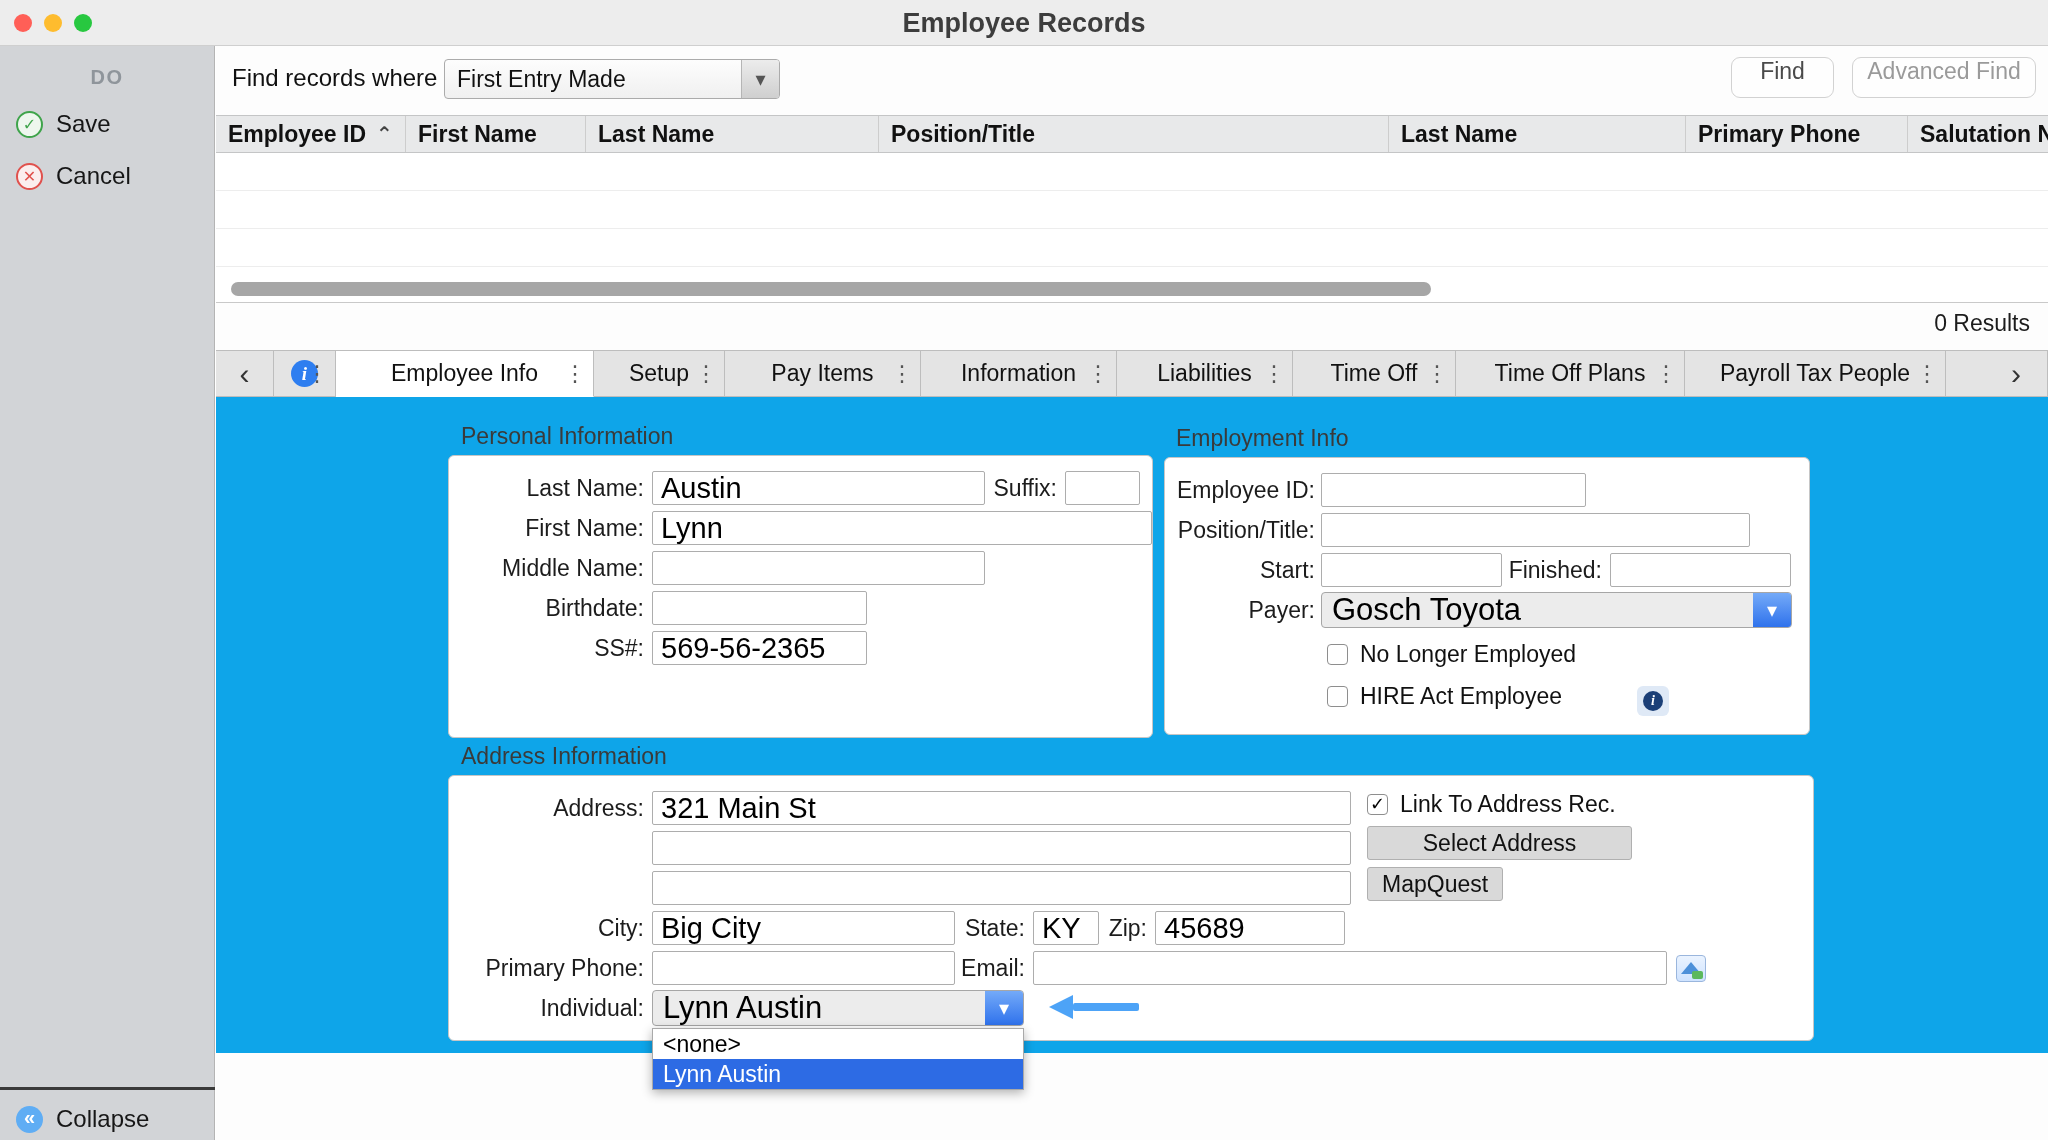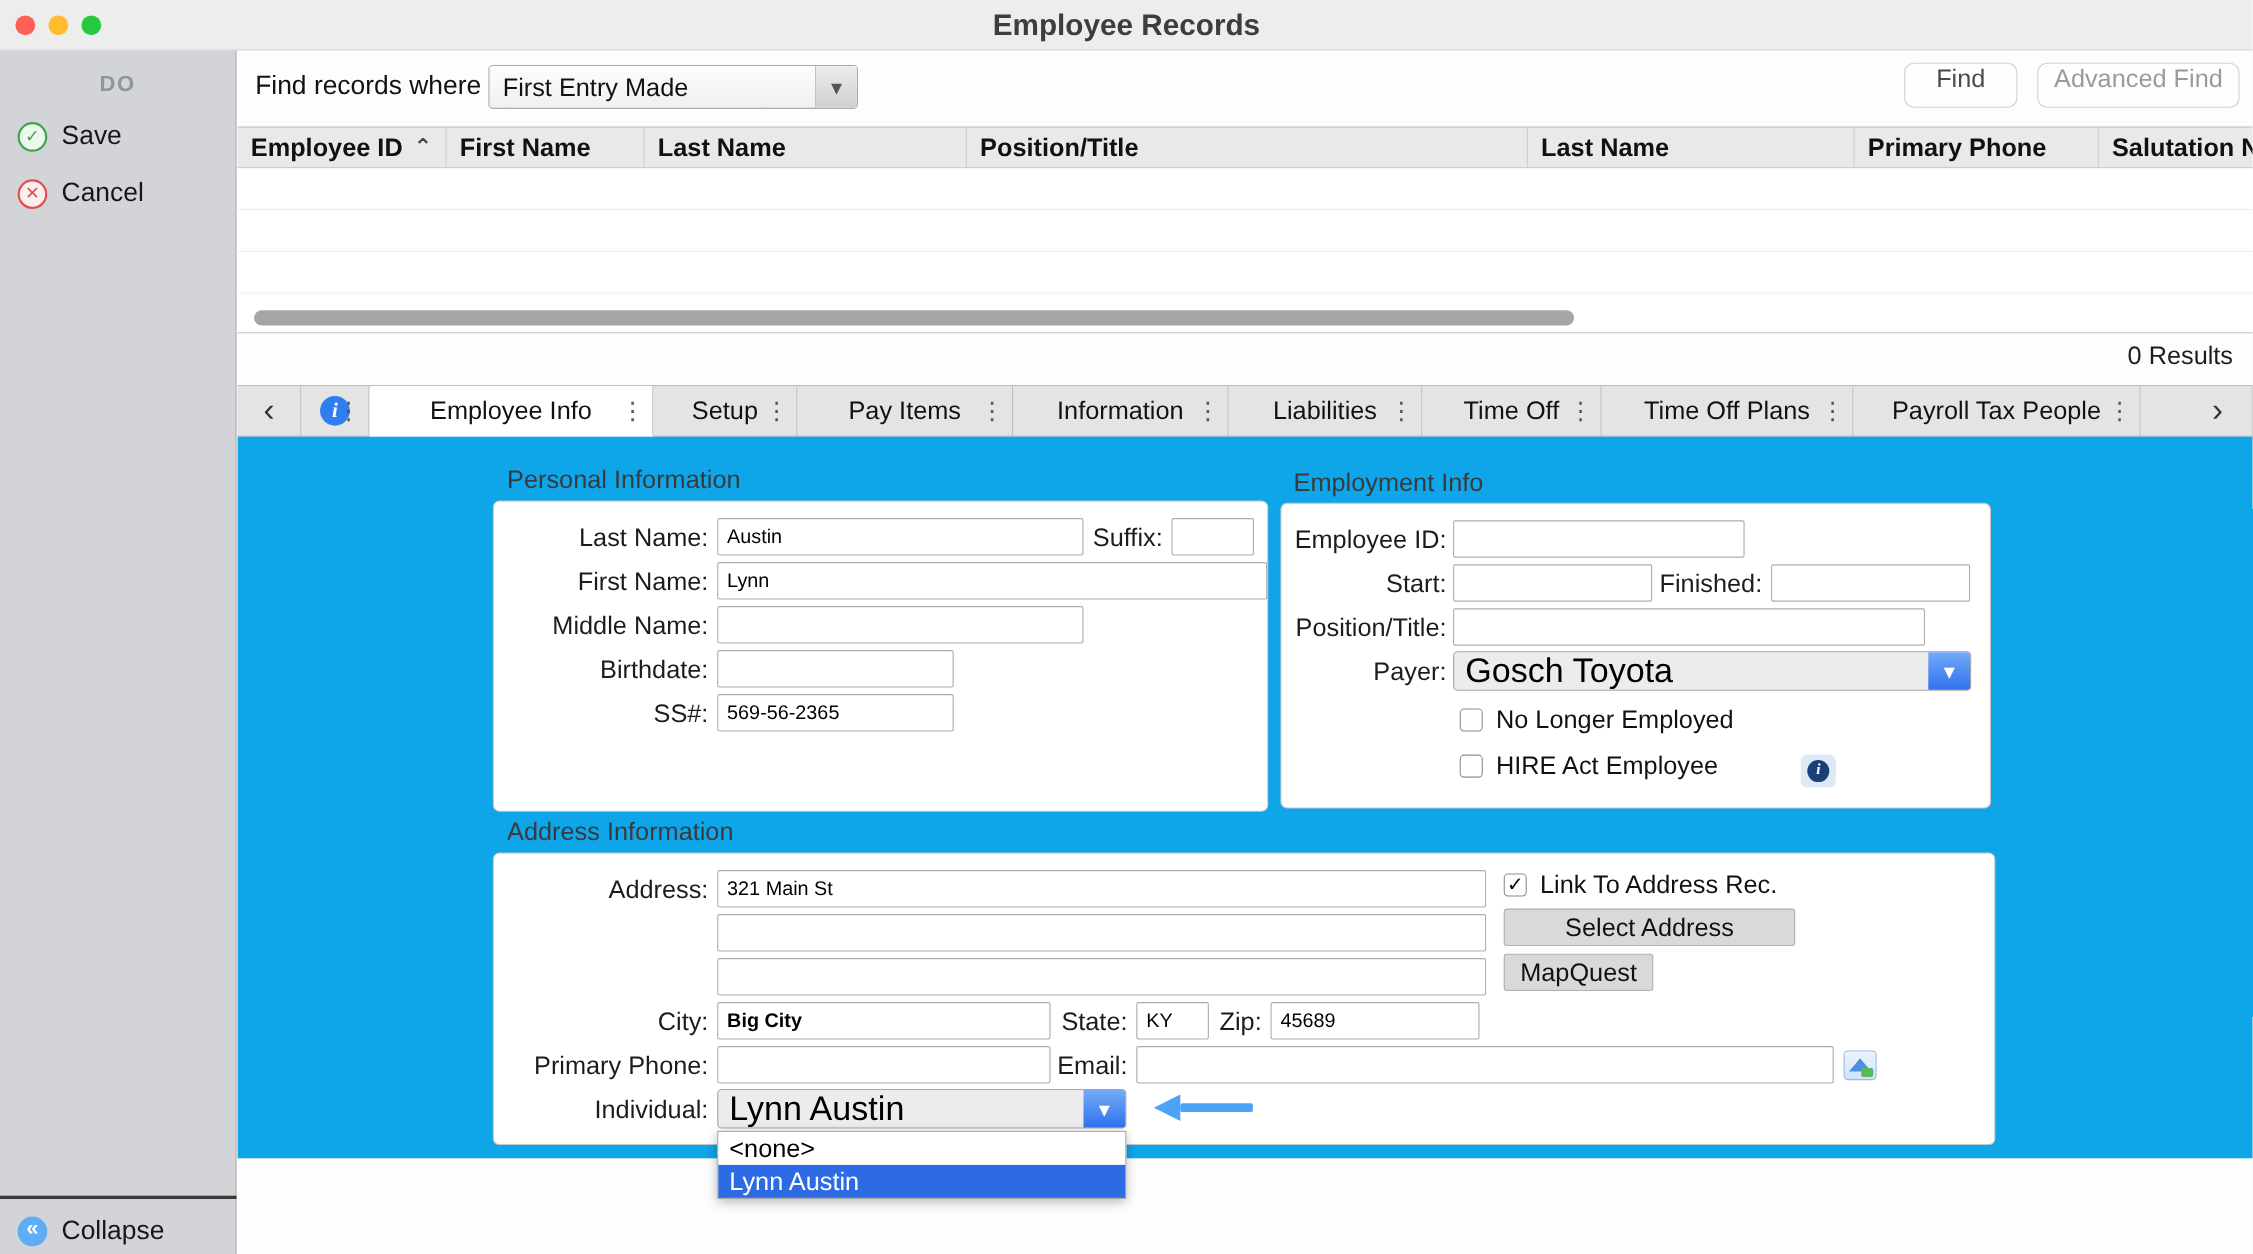--- a/index.html
+++ b/index.html
@@ -67,22 +67,22 @@
   #employment-title { left:960px; top:28px; }
   #employment-box { left:948px; top:60px; width:646px; height:278px; }
   #address-title { left:245px; top:346px; }
   #address-box { left:232px; top:378px; width:1366px; height:266px; }
 
   .frow { display:flex; align-items:center; height:40px; padding-left:10px; }
   .flabel { width:185px; text-align:right; margin-right:8px; font-size:23px; color:#1c1c1c; flex:0 0 auto; white-space:nowrap; }
   #employment-box .flabel { width:140px; margin-right:6px; }
   .inlabel { text-align:right; margin-right:8px; font-size:23px; color:#1c1c1c; flex:0 0 auto; }
   .lbl-suffix { width:72px; } .lbl-finished { width:100px; } .lbl-state { width:70px; } .lbl-zip { width:48px; } .lbl-email { width:70px; }
-  .fin { height:34px; border:1px solid #adadad; border-radius:2px; background:#fff; font-size:18px; padding:0 8px; color:#000; font-family:"Liberation Sans","DejaVu Sans",sans-serif; }
-  .w66{width:66px;} .w75{width:75px;} .w181{width:181px;} .w190{width:190px;} .w215{width:215px;} .w303{width:303px;font-weight:bold;} .w333{width:333px;} .w429{width:429px;} .w507{width:507px;} .w634{width:634px;} .w699{width:699px;} .w265{width:265px;}
+  .fin { height:34px; border:1px solid #adadad; border-radius:2px; background:#fff; font-size:29px; padding:0 8px; color:#000; font-family:"Liberation Sans","DejaVu Sans",sans-serif; }
+  .w66{width:66px;} .w75{width:75px;} .w181{width:181px;} .w190{width:190px;} .w215{width:215px;} .w303{width:303px;} .w333{width:333px;} .w429{width:429px;} .w507{width:507px;} .w634{width:634px;} .w699{width:699px;} .w265{width:265px;}
 
   .fm-select { height:36px; border:1px solid #a6a6a6; border-radius:4px; background:#ececec; display:flex; align-items:center; cursor:default; }
   .fm-select-text { flex:1; padding-left:10px; font-size:31px; color:#000; white-space:nowrap; overflow:hidden; }
   .fm-select-btn { width:38px; height:100%; border-radius:0 3px 3px 0; background:linear-gradient(#74aaf8,#2f72ec); color:#fff; display:flex; align-items:center; justify-content:center; font-size:20px; }
   .w471{width:471px;} .w372{width:372px;}
 
   .cbrow { display:flex; align-items:center; gap:12px; height:36px; cursor:default; }
   .cb { width:21px; height:21px; border:1.5px solid #8e8e8e; border-radius:4px; background:#fff; display:flex; align-items:center; justify-content:center; font-size:18px; font-weight:bold; color:#000; flex:0 0 21px; }
   .cblabel { font-size:23px; color:#111; white-space:nowrap; }
   #emp-cb1 { margin-left:162px; margin-top:6px; } #emp-cb2 { margin-left:162px; margin-top:6px; }
@@ -260,28 +260,28 @@
         </div>
       </div>
 
       <div class="group-title" id="employment-title">Employment Info</div>
       <div class="group-box" id="employment-box">
         <div class="frow">
           <span class="flabel">Employee ID:</span>
           <input class="fin w265" value="" style="">
         </div>
         <div class="frow">
+          <span class="flabel">Position/Title:</span>
+          <input class="fin w429" value="" style="">
+        </div>
+        <div class="frow">
           <span class="flabel">Start:</span>
           <input class="fin w181" value="" style="">
           <span class="inlabel lbl-finished">Finished:</span>
           <input class="fin w181" value="" style="">
-        </div>
-        <div class="frow">
-          <span class="flabel">Position/Title:</span>
-          <input class="fin w429" value="" style="">
         </div>
         <div class="frow">
           <span class="flabel">Payer:</span>
           <div class="fm-select w471">
             <span class="fm-select-text">Gosch Toyota</span>
             <span class="fm-select-btn">
                 <span>▾</span>
               </span>
           </div>
         </div>

